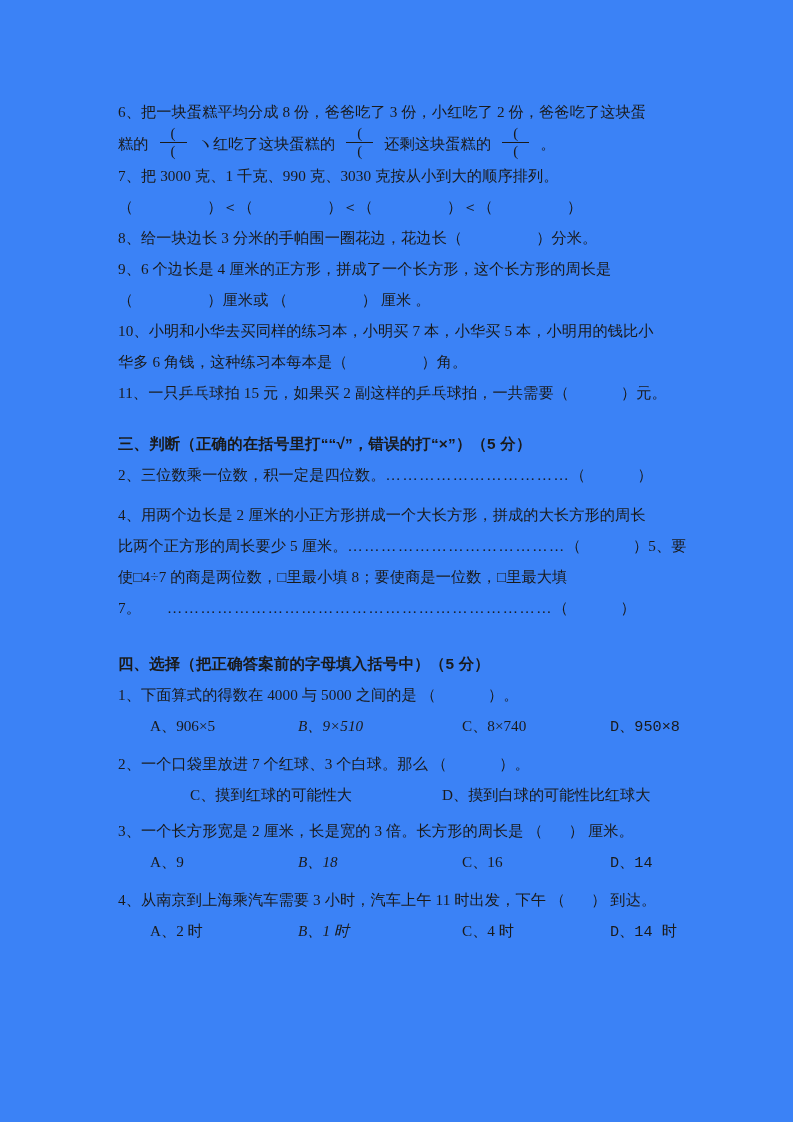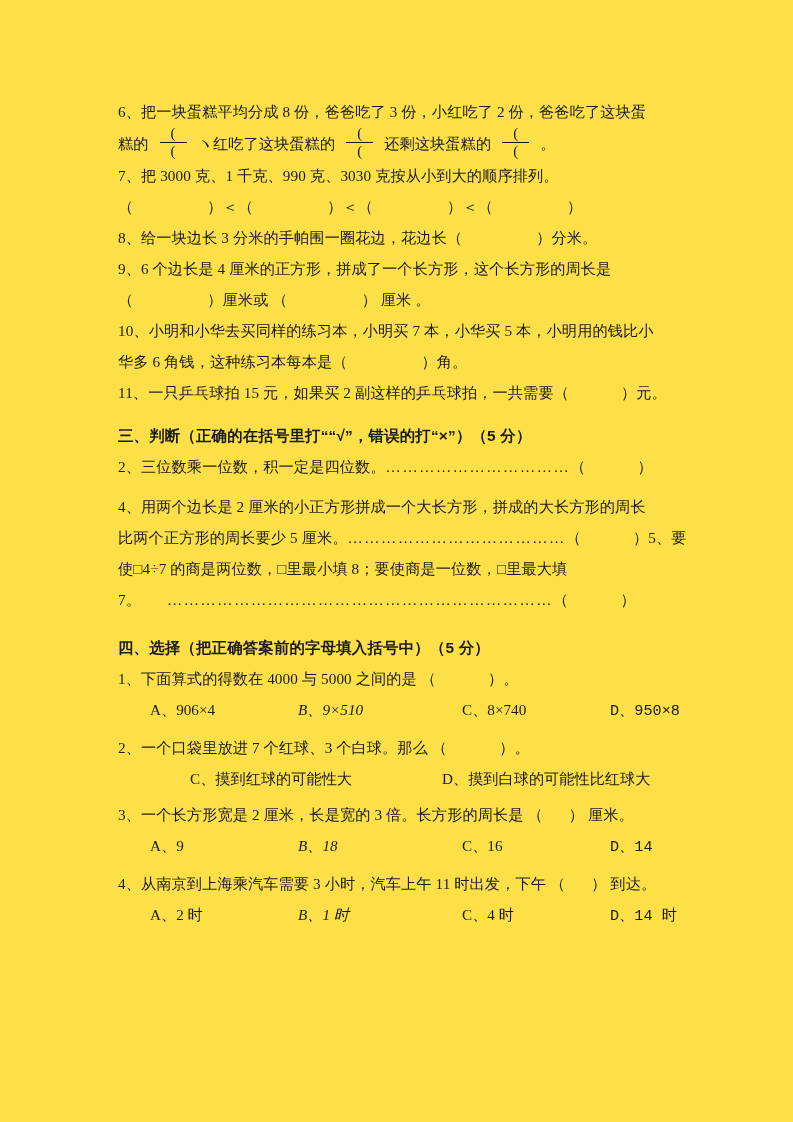--- a/index.html
+++ b/index.html
@@ -11,37 +11,37 @@
     width: 793px;
     height: 1122px;
     font-family: "Liberation Serif", "DejaVu Serif", serif;
     color: #1a1a1a;
     overflow: hidden;
   }
   .page {
     position: relative;
     width: 793px;
     height: 1122px;
-    background: #fde047;
+    background: #3b82f6;
     box-sizing: border-box;
     padding: 96px 103px 0 118px;
   }
   .line {
     font-size: 15.2px;
     line-height: 31px;
     white-space: nowrap;
     letter-spacing: 0.1px;
   }
   .heading {
     font-family: "Liberation Sans", "DejaVu Sans", sans-serif;
     font-weight: bold;
     font-size: 15.4px;
     line-height: 31px;
     letter-spacing: 0.2px;
-    margin-top: 12px;
+    margin-top: 20px;
   }
   
   .gap-sm { height: 5px; }
   .gap-md { height: 9px; }
 
   
   .frac-blank {
     display: inline-block;
     vertical-align: -0.52em;
     text-align: center;
@@ -148,21 +148,21 @@
   <div class="line"><span>使□4÷7 的商是两位数，□里最小填 8；要使商是一位数，□里最大填</span></div>
 
   <div class="line"><span>7。</span><span class="blank-sm"></span><span class="leader">……………………………………………………………</span><span>（</span><span class="blank-md"></span><span>）</span></div>
 
   <div class="gap-sm"></div>
 
   <div class="heading">四、选择（把正确答案前的字母填入括号中）（5 分）</div>
 
   <div class="line"><span>1、</span><span>下面算式的得数在 4000 与 5000 之间的是 （</span><span class="blank-md"></span><span>）。</span></div>
 
-  <div class="opt-row"><span class="opt opt-w1">A、906×4</span><span class="opt opt-w2">B、9×510</span><span class="opt opt-w3">C、8×740</span><span class="opt opt-w4">D、950×8</span></div>
+  <div class="opt-row"><span class="opt opt-w1">A、906×5</span><span class="opt opt-w2">B、9×510</span><span class="opt opt-w3">C、8×740</span><span class="opt opt-w4">D、950×8</span></div>
 
   <div class="gap-sm"></div>
 
   <div class="line"><span>2、</span><span>一个口袋里放进 7 个红球、3 个白球。那么 （</span><span class="blank-md"></span><span>）。</span></div>
 
 
   <div class="opt-row"><span class="opt optc-w1">C、摸到红球的可能性大</span><span class="opt">D、摸到白球的可能性比红球大</span></div>
 
   <div class="gap-sm"></div>
 

